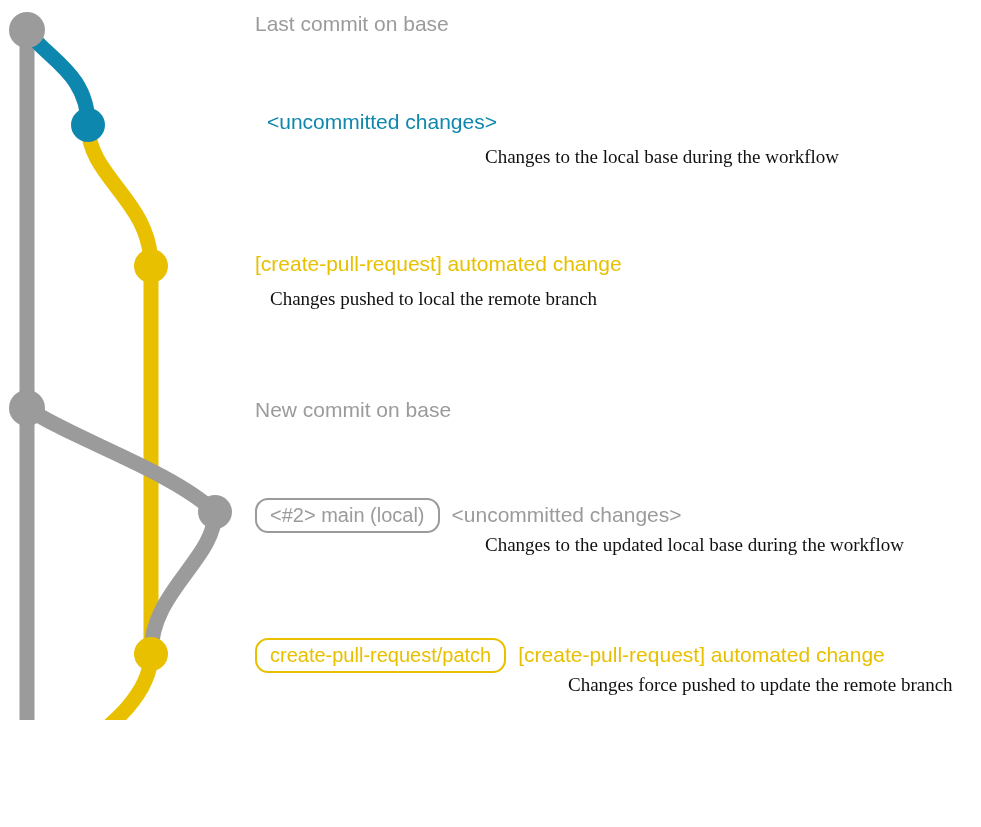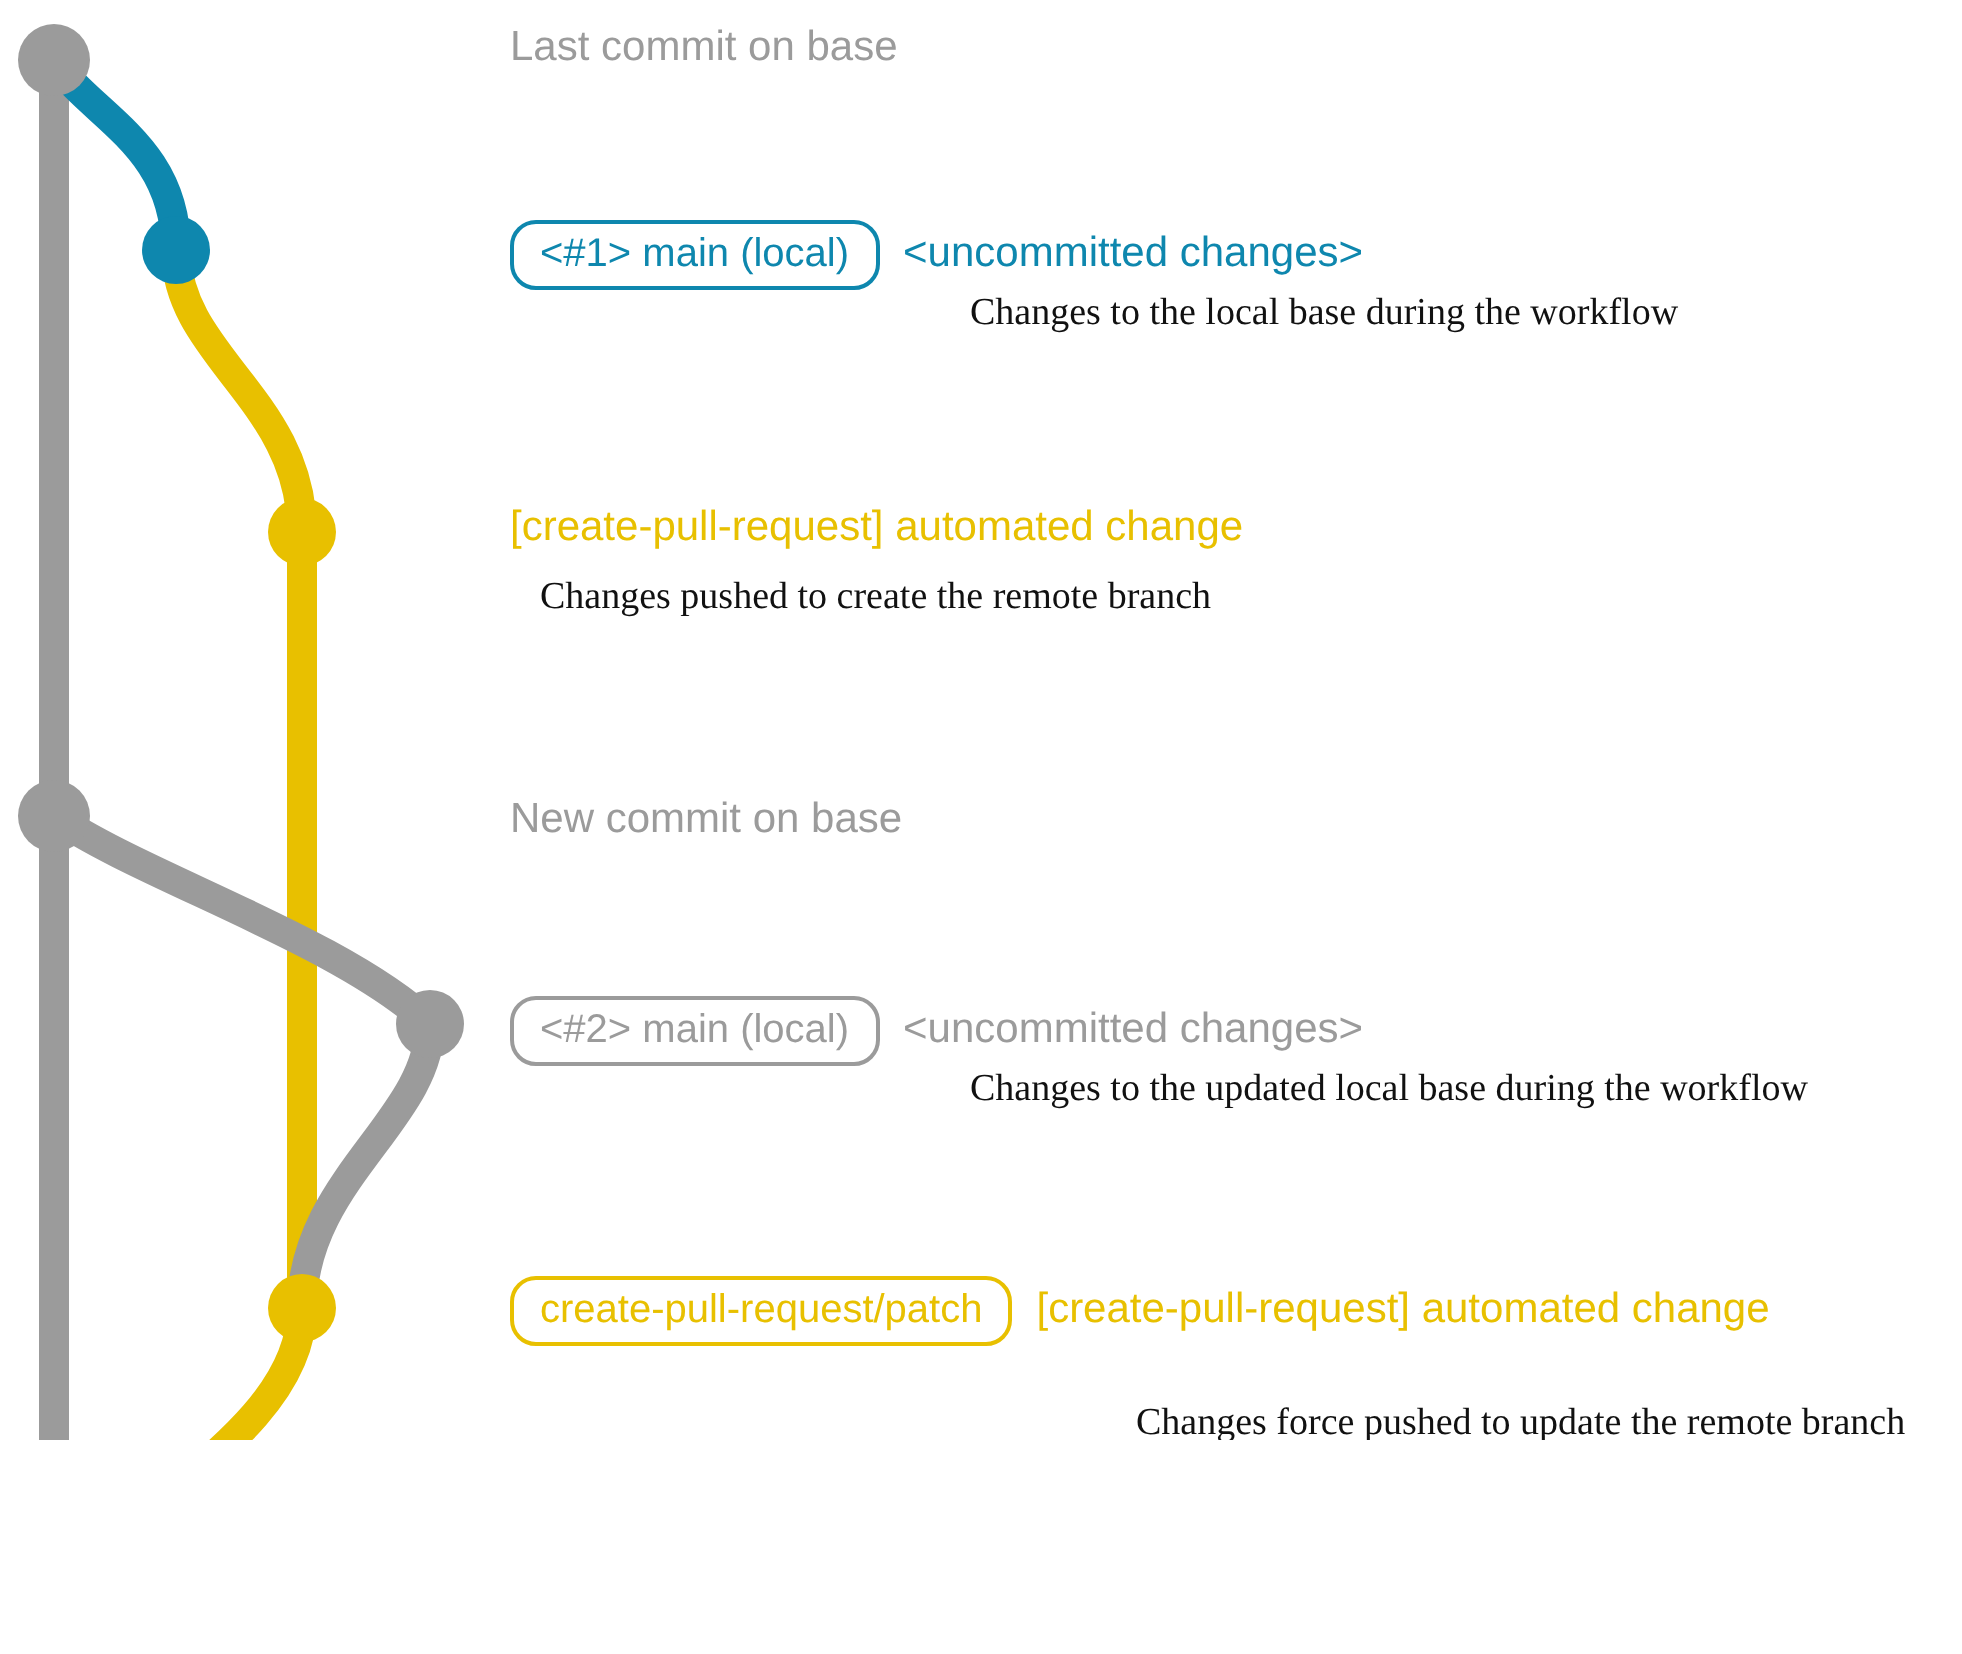--- a/index.html
+++ b/index.html
@@ -67,21 +67,21 @@
   
   #row-last-commit     { left: 255px; top: 12px; }
   #row-commit-1        { left: 255px; top: 110px; }
   #note-1              { left: 485px; top: 146px; }
   #row-commit-2        { left: 255px; top: 252px; }
   #note-2              { left: 270px; top: 288px; }
   #row-new-commit      { left: 255px; top: 398px; }
   #row-commit-3        { left: 255px; top: 498px; }
   #note-3              { left: 485px; top: 534px; }
   #row-commit-4        { left: 255px; top: 638px; }
-  #note-4              { left: 568px; top: 701px; text-align: right; }
+  #note-4              { left: 568px; top: 674px; text-align: right; }
   #row-commit-5        { left: 255px; top: 783px; }
 </style>
 </head>
 <body>
 
 <div id="page">
 
   <svg id="graph-svg" viewBox="0 0 981 827" xmlns="http://www.w3.org/2000/svg">
 
     <path d="M 27 30 L 27 797" stroke="#9b9b9b" stroke-width="15" fill="none" stroke-linecap="round"></path>
@@ -105,29 +105,28 @@
     <circle cx="215" cy="512" r="17" fill="#9b9b9b"></circle>
     <circle cx="151" cy="654" r="17" fill="#e8c000"></circle>
     <circle cx="27" cy="797" r="18" fill="#9b9b9b"></circle>
   </svg>
 
   <div class="row" id="row-last-commit">
     <span class="subject gray nopill">Last commit on base</span>
   </div>
 
   <div class="row" id="row-commit-1">
-    <span class="pill blue">&lt;#1&gt; main (local)</span>
     <span class="subject blue">&lt;uncommitted changes&gt;</span>
   </div>
   <div class="note" id="note-1">Changes to the local base during the workflow</div>
 
   <div class="row" id="row-commit-2">
     <span class="subject yellow nopill">[create-pull-request] automated change</span>
   </div>
-  <div class="note" id="note-2">Changes pushed to create the remote branch</div>
+  <div class="note" id="note-2">Changes pushed to local the remote branch</div>
 
   <div class="row" id="row-new-commit">
     <span class="subject gray nopill">New commit on base</span>
   </div>
 
   <div class="row" id="row-commit-3">
     <span class="pill gray">&lt;#2&gt; main (local)</span>
     <span class="subject gray">&lt;uncommitted changes&gt;</span>
   </div>
   <div class="note" id="note-3">Changes to the updated local base during the workflow</div>

